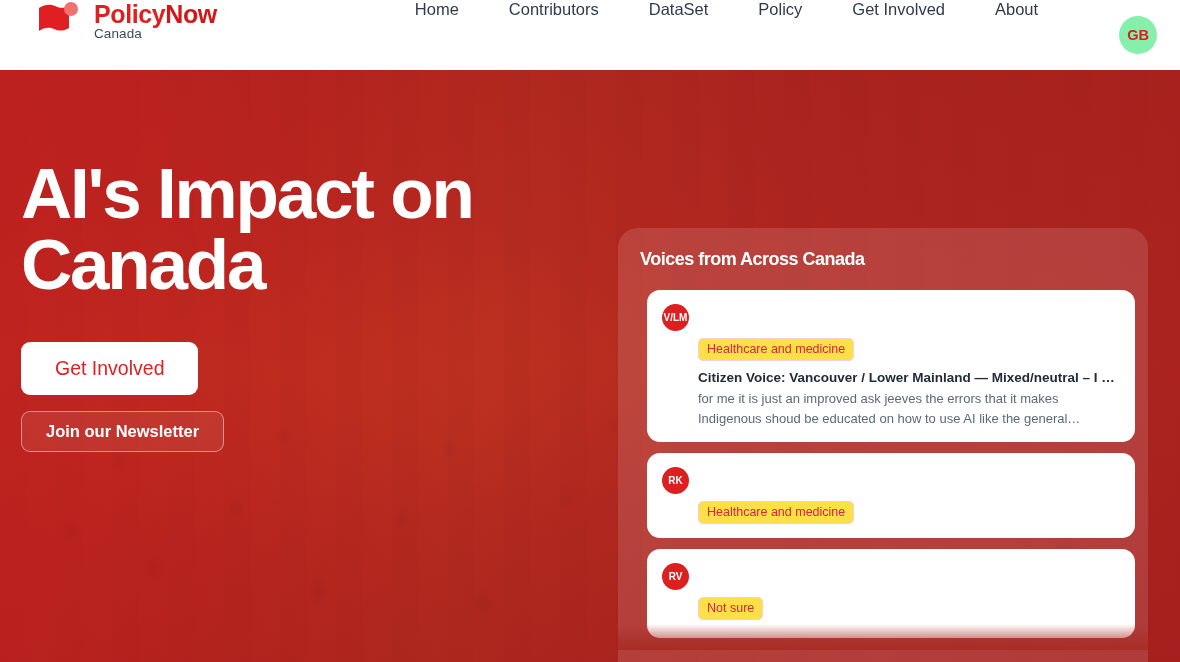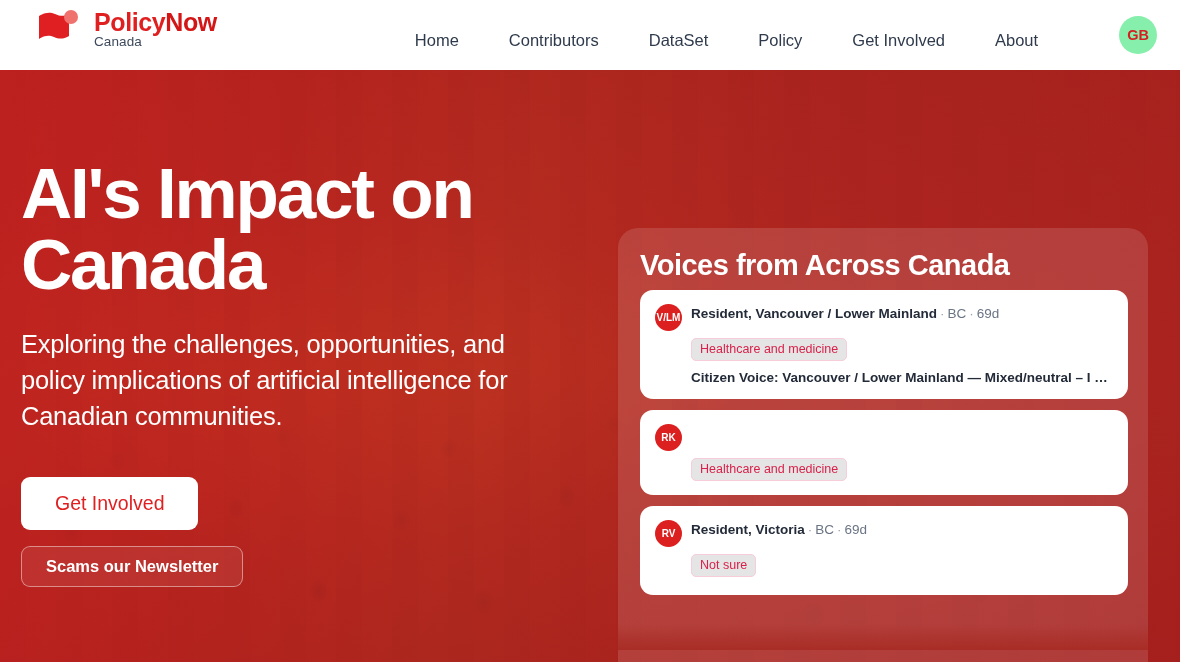--- a/index.html
+++ b/index.html
@@ -9,21 +9,21 @@
     overflow: hidden;
     font-family: "Liberation Sans", sans-serif;
     background: #ffffff;
   }
 
   
   .header {
     position: absolute; top: 0; left: 0;
     width: 1180px; height: 50px;
     background: #ffffff;
-    display: flex; align-items: flex-end;
+    display: flex; align-items: flex-start;
     z-index: 20;
   }
   .brand {
     display: flex; align-items: center;
     margin-left: 33px; gap: 11px;
     cursor: pointer;
   }
   .logo-mark {
     position: relative;
     width: 50px; height: 42px;
@@ -157,26 +157,26 @@
   
   .voices {
     position: absolute; left: 618px; top: 158px;
     width: 530px; height: 480px;
     background: rgba(255,255,255,.13);
     border-radius: 20px 20px 20px 20px;
     overflow: hidden;
     z-index: 6;
   }
   .voices-title {
-    color: #ffffff; font-size: 29px; font-weight: bold;
+    color: #ffffff; font-size: 18px; font-weight: bold;
     letter-spacing: -0.5px;
     padding: 21px 0 0 22px;
   }
   .voices-list {
-    position: absolute; top: 62px; left: 22px;
+    position: absolute; top: 62px; left: 29px;
     width: 488px; height: 358px;
     overflow: hidden;
   }
   .voice-card {
     background: #ffffff;
     border-radius: 13px;
     padding: 13px 15px 14px 15px;
     margin-bottom: 11px;
     position: relative;
     cursor: pointer;
@@ -196,21 +196,21 @@
     font-size: 13.5px; color: #232b39;
     padding-top: 3px;
     white-space: nowrap; overflow: hidden;
   }
   .vc-meta .who { font-weight: bold; }
   .vc-meta .dot { color: #98a1ae; margin: 0 3px; }
   .vc-meta .reg, .vc-meta .age { color: #6a7484; }
   .vc-body { margin-left: 36px; }
   .vc-badge {
     display: inline-block;
-    background: #e5e5e5; border: 1px solid #f7cdd9;
+    background: #fde047; border: 1px solid #f7cdd9;
     color: #d8224b;
     font-size: 12.5px;
     border-radius: 5px;
     padding: 3px 8px 4px 8px;
     margin-top: 7px;
   }
   .vc-title {
     font-size: 13.5px; font-weight: bold; color: #232b39;
     margin-top: 9px;
     white-space: nowrap; overflow: hidden; text-overflow: ellipsis;
@@ -263,57 +263,55 @@
   <div class="avatar-btn">GB</div>
 </div>
 
 <div class="hero">
   <div class="hero-photo"></div>
   <div class="hero-overlay"></div>
   <div class="hero-tint"></div>
 
   <div class="hero-left">
     <h1 class="hero-title">AI's Impact on Canada</h1>
-    <p class="hero-sub">Exploring the challenges, opportunities, and policy implications of artificial intelligence for Canadian communities.</p>
     <div class="hero-buttons">
       <button class="btn-primary">Get Involved</button>
       <br>
-      <button class="btn-secondary">Scams our Newsletter</button>
+      <button class="btn-secondary">Join our Newsletter</button>
     </div>
   </div>
 
   <div class="voices">
     <div class="voices-title">Voices from Across Canada</div>
 
     <div class="voices-list">
 
       <div class="voice-card">
         <div class="vc-head">
           <span class="vc-avatar">V/LM</span>
-          <span class="vc-meta"><span class="who">Resident, Vancouver / Lower Mainland</span><span class="dot">·</span><span class="reg">BC</span><span class="dot">·</span><span class="age">69d</span></span>
         </div>
         <div class="vc-body">
           <span class="vc-badge">Healthcare and medicine</span>
           <div class="vc-title">Citizen Voice: Vancouver / Lower Mainland — Mixed/neutral – I se…</div>
+          <div class="vc-excerpt">for me it is just an improved ask jeeves the errors that it makes Indigenous shoud be educated on how to use AI like the general…</div>
         </div>
       </div>
 
       <div class="voice-card">
         <div class="vc-head">
           <span class="vc-avatar">RK</span>
         </div>
         <div class="vc-body">
           <span class="vc-badge">Healthcare and medicine</span>
         </div>
       </div>
 
       <div class="voice-card">
         <div class="vc-head">
           <span class="vc-avatar">RV</span>
-          <span class="vc-meta"><span class="who">Resident, Victoria</span><span class="dot">·</span><span class="reg">BC</span><span class="dot">·</span><span class="age">69d</span></span>
         </div>
         <div class="vc-body">
           <span class="vc-badge">Not sure</span>
           
           <div class="vc-excerpt"></div>
         </div>
       </div>
 
     </div>
 

